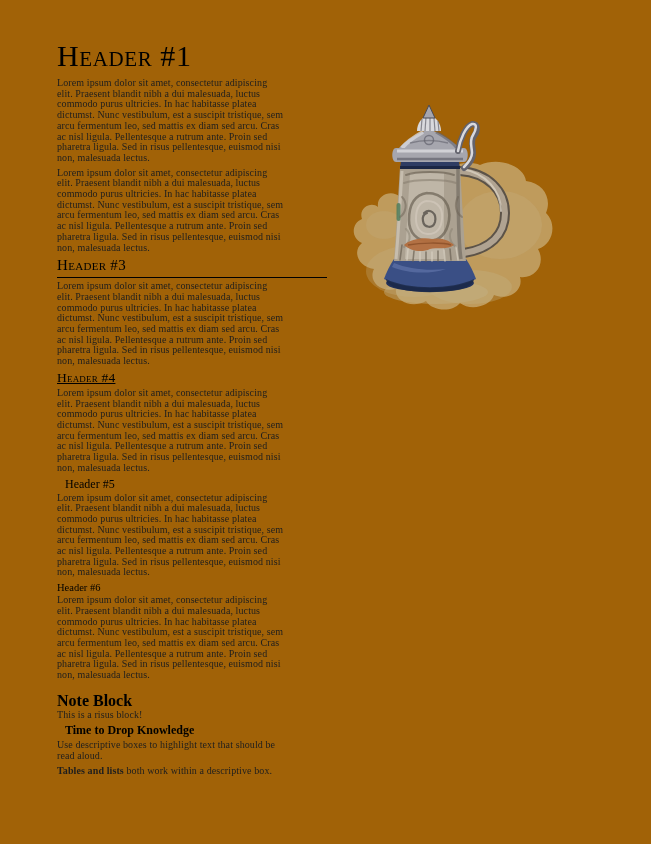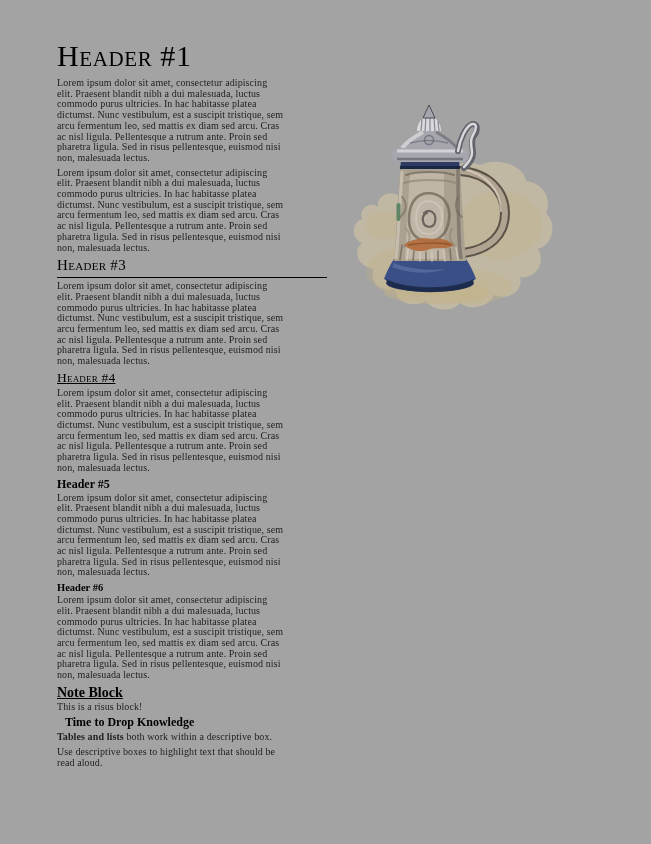--- a/index.html
+++ b/index.html
@@ -1,33 +1,33 @@
 <!DOCTYPE html>
 <html><head>
 <meta charset="utf-8">
 <style>
   html,body { margin:0; padding:0; background:#ffffff; }
   .page {
-    position:relative; width:651px; height:844px; background:#a3a3a3;
+    position:relative; width:651px; height:844px; background:#a16207;
     font-family:"Liberation Serif", serif; color:#1c1c1c; overflow:hidden;
   }
   .column { position:absolute; left:57px; top:40px; width:270px; }
   .body-text {
     font-size:10px; line-height:10.7px; white-space:pre-line;
     margin:0 0 4px 0; color:#1e1e1e; letter-spacing:0.1px;
   }
   .hdr { color:#000; font-weight:400; }
   .h1 { font-size:30px; line-height:31px; font-variant:small-caps; letter-spacing:0.6px; margin:0 0 7px 0; }
   .h2 { font-size:20px; line-height:21px; font-variant:small-caps; letter-spacing:0.4px; margin:4px 0 4px 0; }
   .h3 { font-size:15px; line-height:16px; font-variant:small-caps; letter-spacing:0.3px;
         border-bottom:1.7px solid #000; padding-bottom:4px; margin:3px 0 3px 0; }
   .h4 { font-size:13.5px; line-height:14px; font-variant:small-caps; letter-spacing:0.2px; margin:2px 0 3px 0;text-decoration:underline; }
-  .h5 { font-size:12px; line-height:13px; font-weight:700; margin:4px 0 2px 0; }
-  .h6 { font-size:10.5px; line-height:11px; font-weight:700; margin:3px 0 2px 0; }
-  .note-heading { font-size:14px; line-height:15px; font-weight:700; color:#000; margin:4px 0 2px 0;text-decoration:underline; }
+  .h5 { font-size:12px; line-height:13px; font-weight:400; margin:4px 0 2px 8px; }
+  .h6 { font-size:10.5px; line-height:11px; font-weight:400; margin:3px 0 2px 0; }
+  .note-heading { font-size:16px; line-height:15px; font-weight:700; color:#000; margin:12px 0 2px 0; }
   .note-text { margin-bottom:1px; }
   .know-heading { font-size:12px; line-height:16px; font-weight:700; color:#000; margin:2px 0 2px 8px; }
   .lead-bold { font-weight:700; }
   .illustration { position:absolute; left:348px; top:103px; width:210px; height:210px; }
 </style>
 </head>
 <body>
 
 <div class="page">
 
@@ -89,23 +89,23 @@
 dictumst. Nunc vestibulum, est a suscipit tristique, sem
 arcu fermentum leo, sed mattis ex diam sed arcu. Cras
 ac nisl ligula. Pellentesque a rutrum ante. Proin sed
 pharetra ligula. Sed in risus pellentesque, euismod nisi
 non, malesuada lectus.</div>
 
     <div class="note-heading">Note Block</div>
     <div class="body-text note-text">This is a risus block!</div>
 
     <div class="know-heading">Time to Drop Knowledge</div>
-    <div class="body-text"><span class="lead-bold">Tables and lists</span><span> both work within a descriptive box.</span></div>
     <div class="body-text">Use descriptive boxes to highlight text that should be
 read aloud.</div>
+    <div class="body-text"><span class="lead-bold">Tables and lists</span><span> both work within a descriptive box.</span></div>
 
   </div>
 
   <svg class="illustration" viewBox="0 0 210 210" xmlns="http://www.w3.org/2000/svg">
 
     <g>
       <path opacity="0.55" d="M14,116 C10,104 24,98 30,104 C28,92 44,86 52,94 C50,80 68,74 78,82
            C90,64 118,56 132,62 C150,54 176,62 178,78 C196,80 204,96 198,110
            C210,122 204,142 190,146 C198,160 188,176 172,174 C176,188 160,198 146,192
            C142,204 122,208 112,200 C104,210 84,208 78,198 C64,206 46,198 48,186

